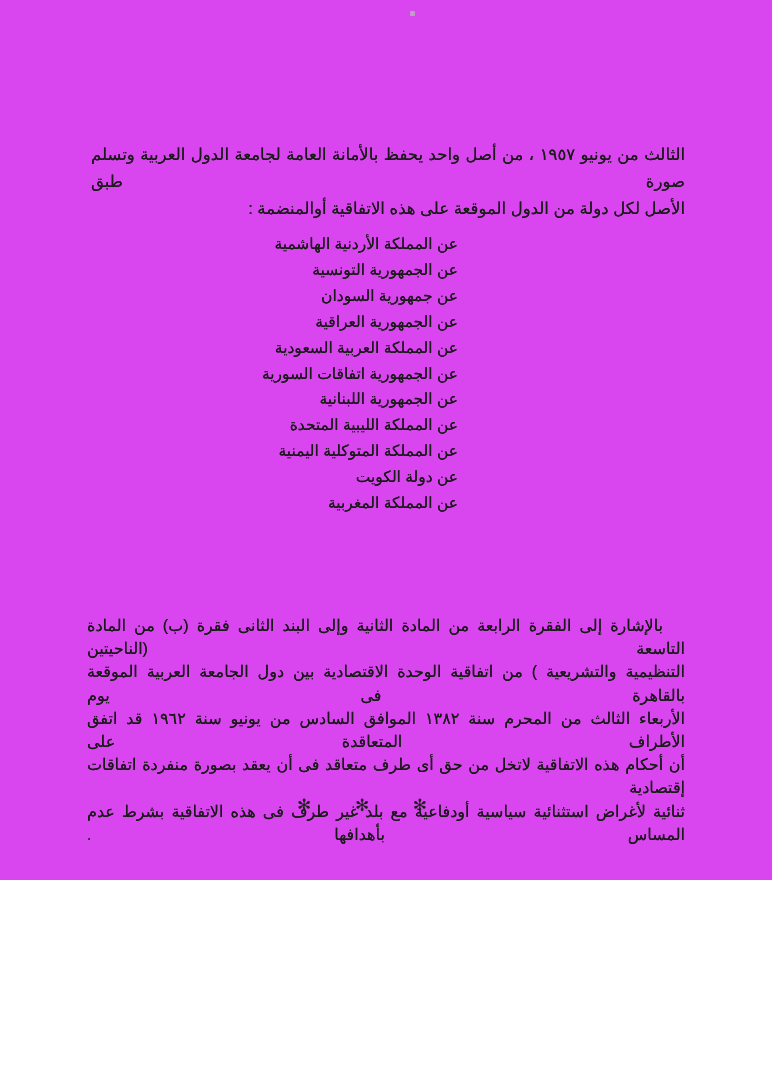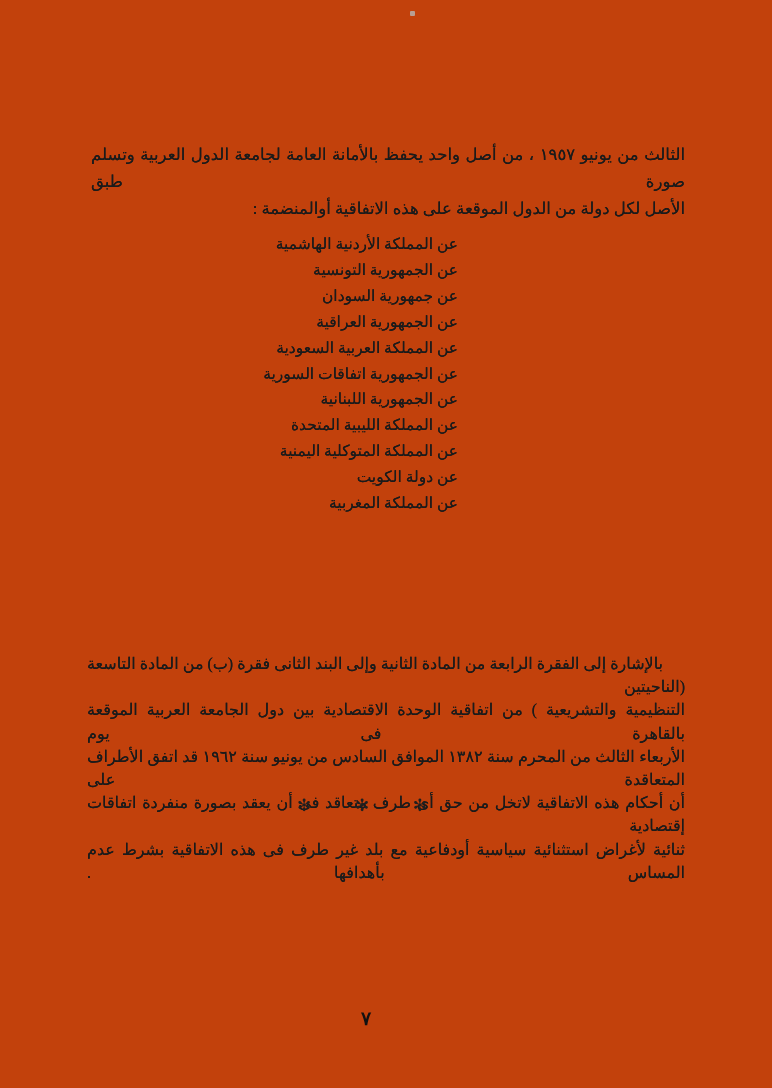--- a/index.html
+++ b/index.html
@@ -3,24 +3,24 @@
 <meta charset="utf-8">
 <style>
   html, body {
     margin: 0;
     padding: 0;
     background: #ffffff;
   }
   .page {
     position: relative;
     width: 772px;
-    height: 1088px;
-    background: #c2410c;
+    height: 880px;
+    background: #d946ef;
     overflow: hidden;
-    font-family: Liberation Serif, serif;
+    font-family: Liberation Sans, sans-serif;
     color: #1b1b1b;
   }
   .rtl { direction: rtl; unicode-bidi: embed; }
 
   
   .intro {
     position: absolute;
     top: 141px;
     right: 87px;
     width: 594px;
@@ -60,21 +60,20 @@
   
   .annex-body {
     position: absolute;
     top: 614px;
     right: 87px;
     width: 598px;
     font-size: 16px;
     line-height: 23.2px;
     text-align: right;
     text-shadow: 0 0 0.4px #1b1b1b;
-    margin-top: 38px;
   }
   .annex-body .line { text-align: justify; text-align-last: justify; }
   .annex-body .line.first { text-indent: 22px; }
 
   
   .separator {
     position: absolute;
     top: 795px;
     left: 297px;
     width: 130px;

